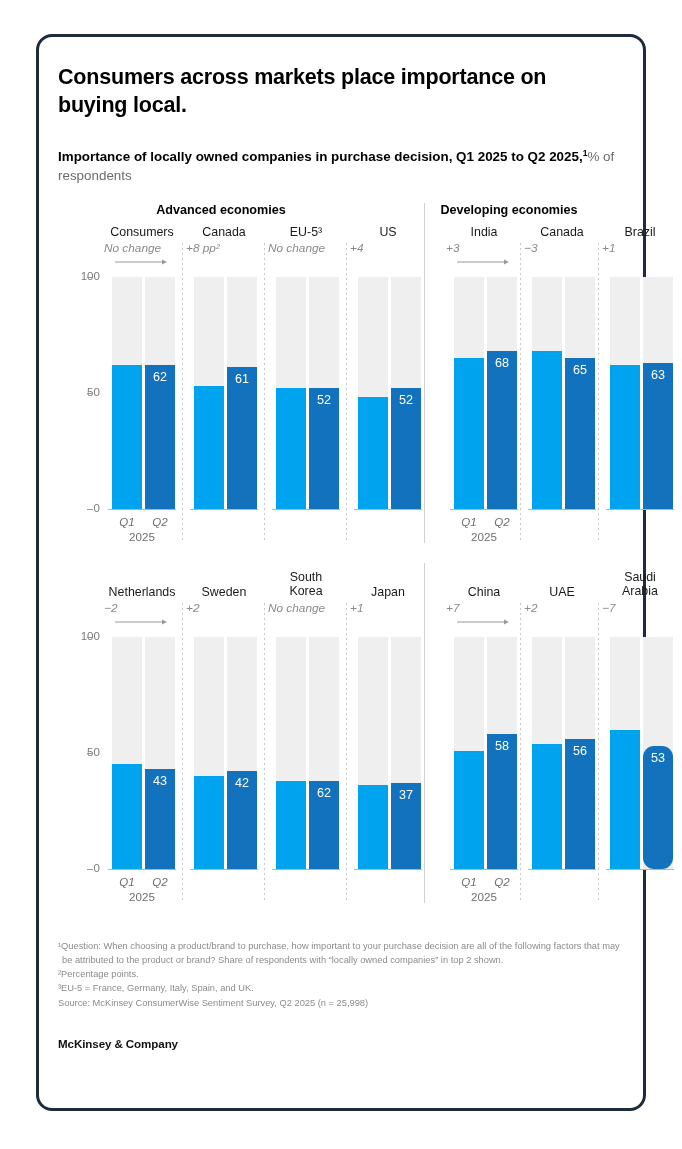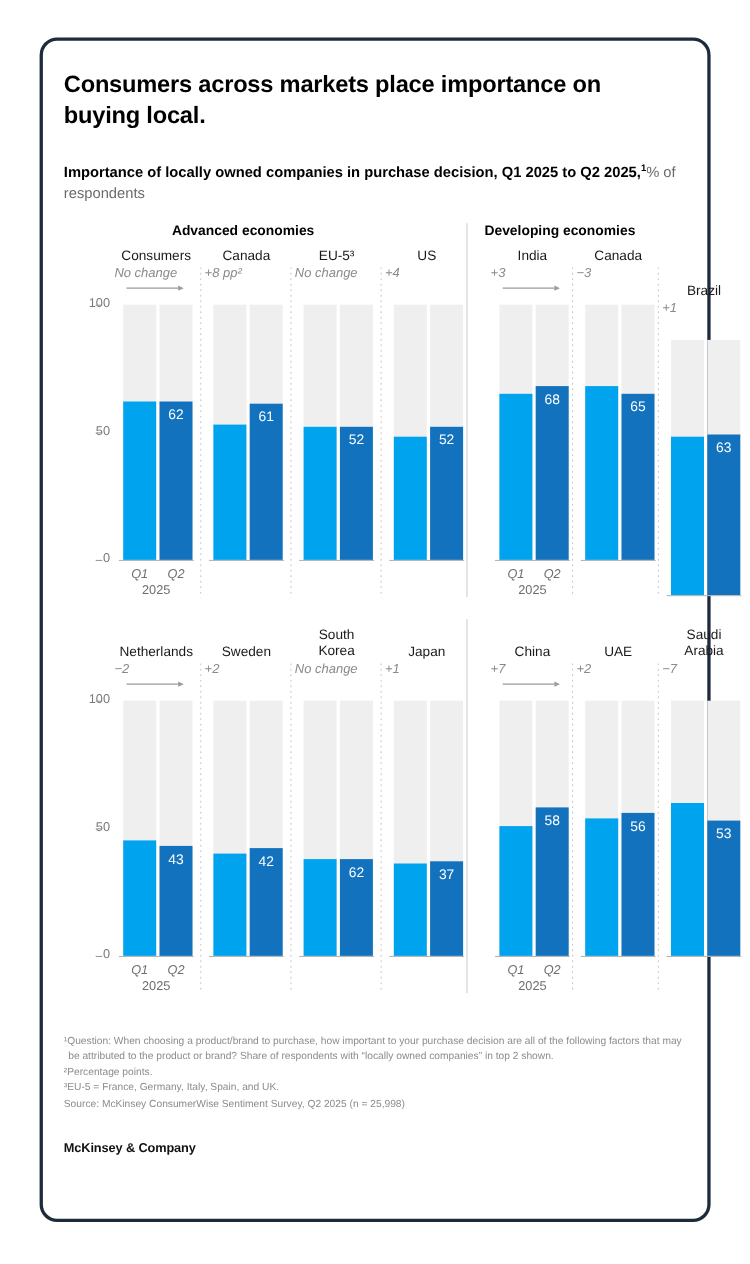--- a/index.html
+++ b/index.html
@@ -234,21 +234,21 @@
               </div>
               <div class="bar-wrap" style="left: 41px; height: 232px;">
                 <div class="track" style="height: 232px;"></div>
                 <div class="fill q2" style="height: 150.8px;">
                   <div class="val">65</div>
                 </div>
               </div>
             </div>
             <div class="baseline" style="top: 284px; left: 4px; width: 68px;"></div>
           </div>
-          <div class="panel" style="left: 544px; width: 76px; height: 324px; margin-top: 32px;">
+          <div class="panel" style="left: 544px; width: 76px; height: 324px;">
             <div class="name" style="top: 0px;">Brazil</div>
             <div class="delta" style="top: 16px;">+1</div>
             <div class="plot" style="top: 52px; height: 232px;">
               <div class="bar-wrap" style="left: 8px; height: 232px;">
                 <div class="track" style="height: 232px;"></div>
                 <div class="fill q1" style="height: 143.84px;"></div>
               </div>
               <div class="bar-wrap" style="left: 41px; height: 232px;">
                 <div class="track" style="height: 232px;"></div>
                 <div class="fill q2" style="height: 146.16px;">
@@ -395,21 +395,21 @@
           <div class="panel" style="left: 544px; width: 76px; height: 324px;">
             <div class="name" style="top: -15px;">Saudi<br>Arabia</div>
             <div class="delta" style="top: 16px;">−7</div>
             <div class="plot" style="top: 52px; height: 232px;">
               <div class="bar-wrap" style="left: 8px; height: 232px;">
                 <div class="track" style="height: 232px;"></div>
                 <div class="fill q1" style="height: 139.2px;"></div>
               </div>
               <div class="bar-wrap" style="left: 41px; height: 232px;">
                 <div class="track" style="height: 232px;"></div>
-                <div class="fill q2" style="height: 122.96px;">
+                <div class="fill q2" style="height: 122.96px; border-radius: 11px;">
                   <div class="val">53</div>
                 </div>
               </div>
             </div>
             <div class="baseline" style="top: 284px; left: 4px; width: 68px;"></div>
           </div>
           <div class="vdiv-dot" style="left: 124px; top: 18px; height: 300px;"></div>
           <div class="vdiv-dot" style="left: 206px; top: 18px; height: 300px;"></div>
           <div class="vdiv-dot" style="left: 288px; top: 18px; height: 300px;"></div>
           <div class="vdiv-dot" style="left: 462px; top: 18px; height: 300px;"></div>

